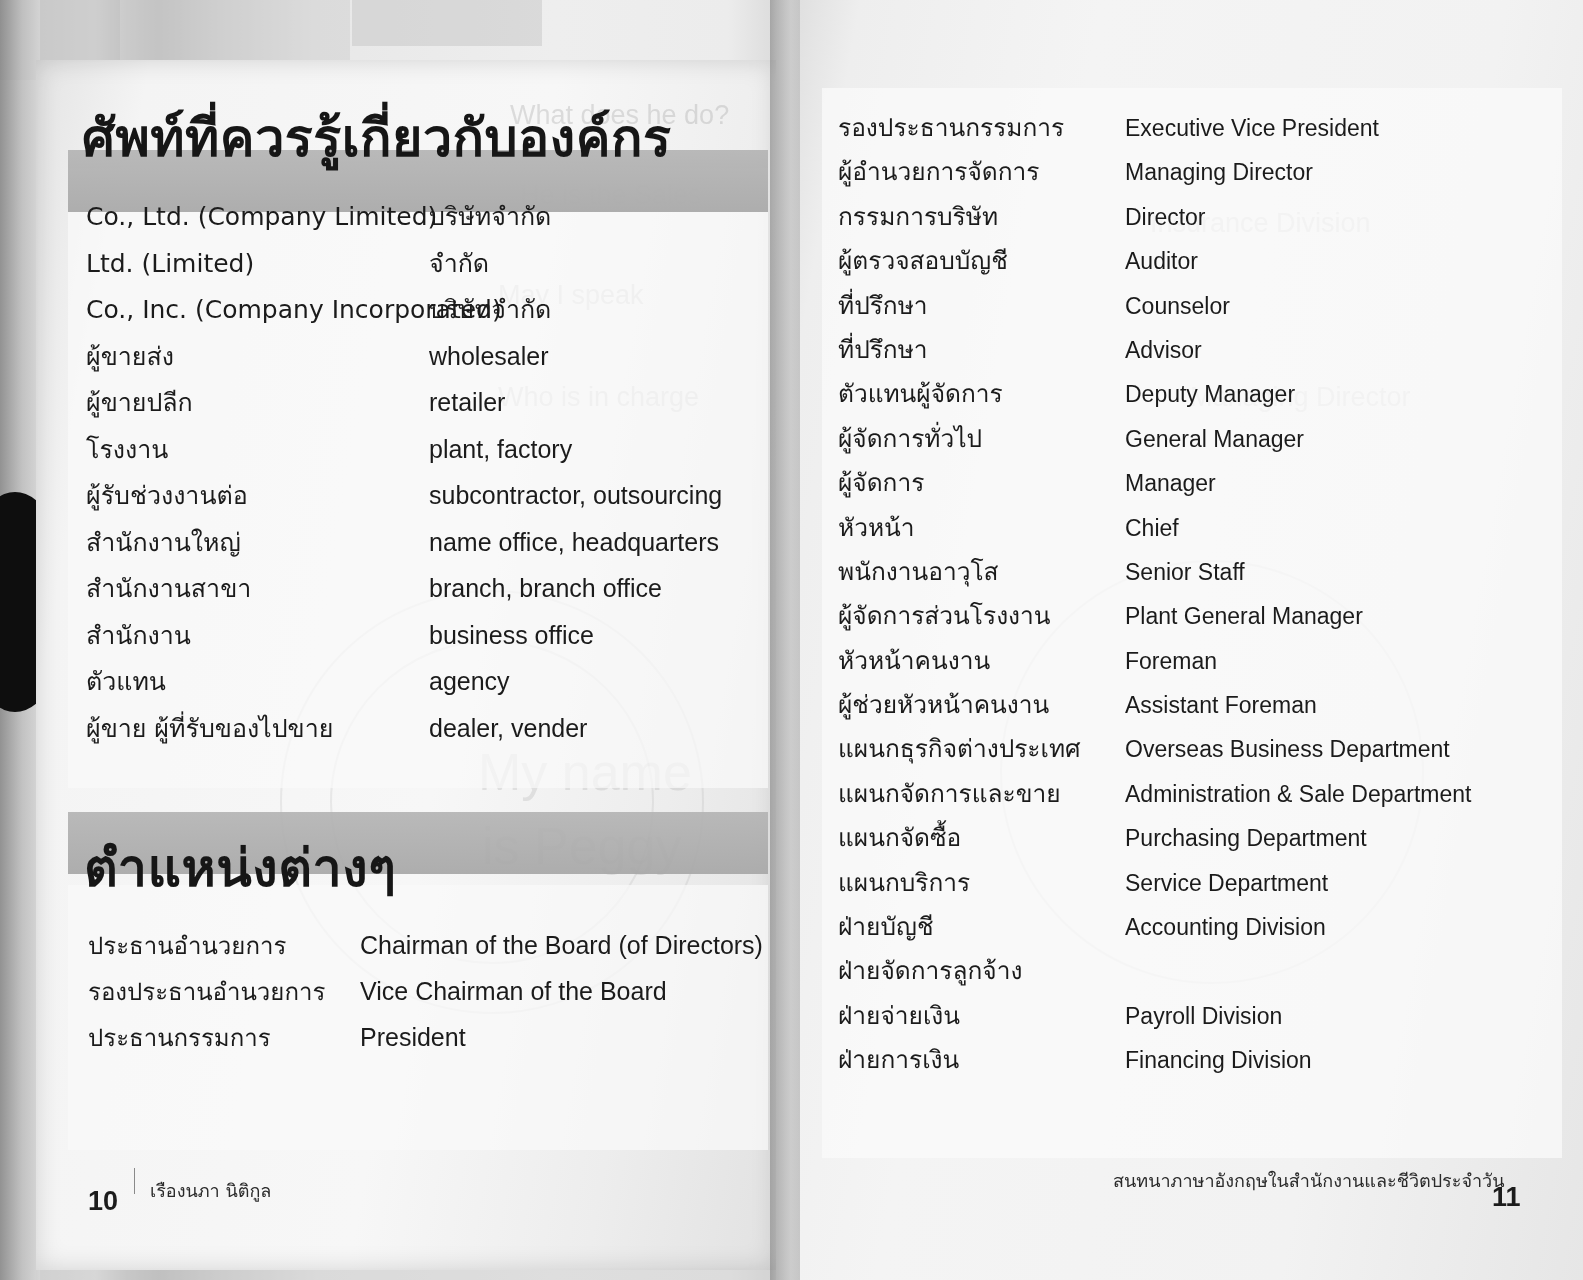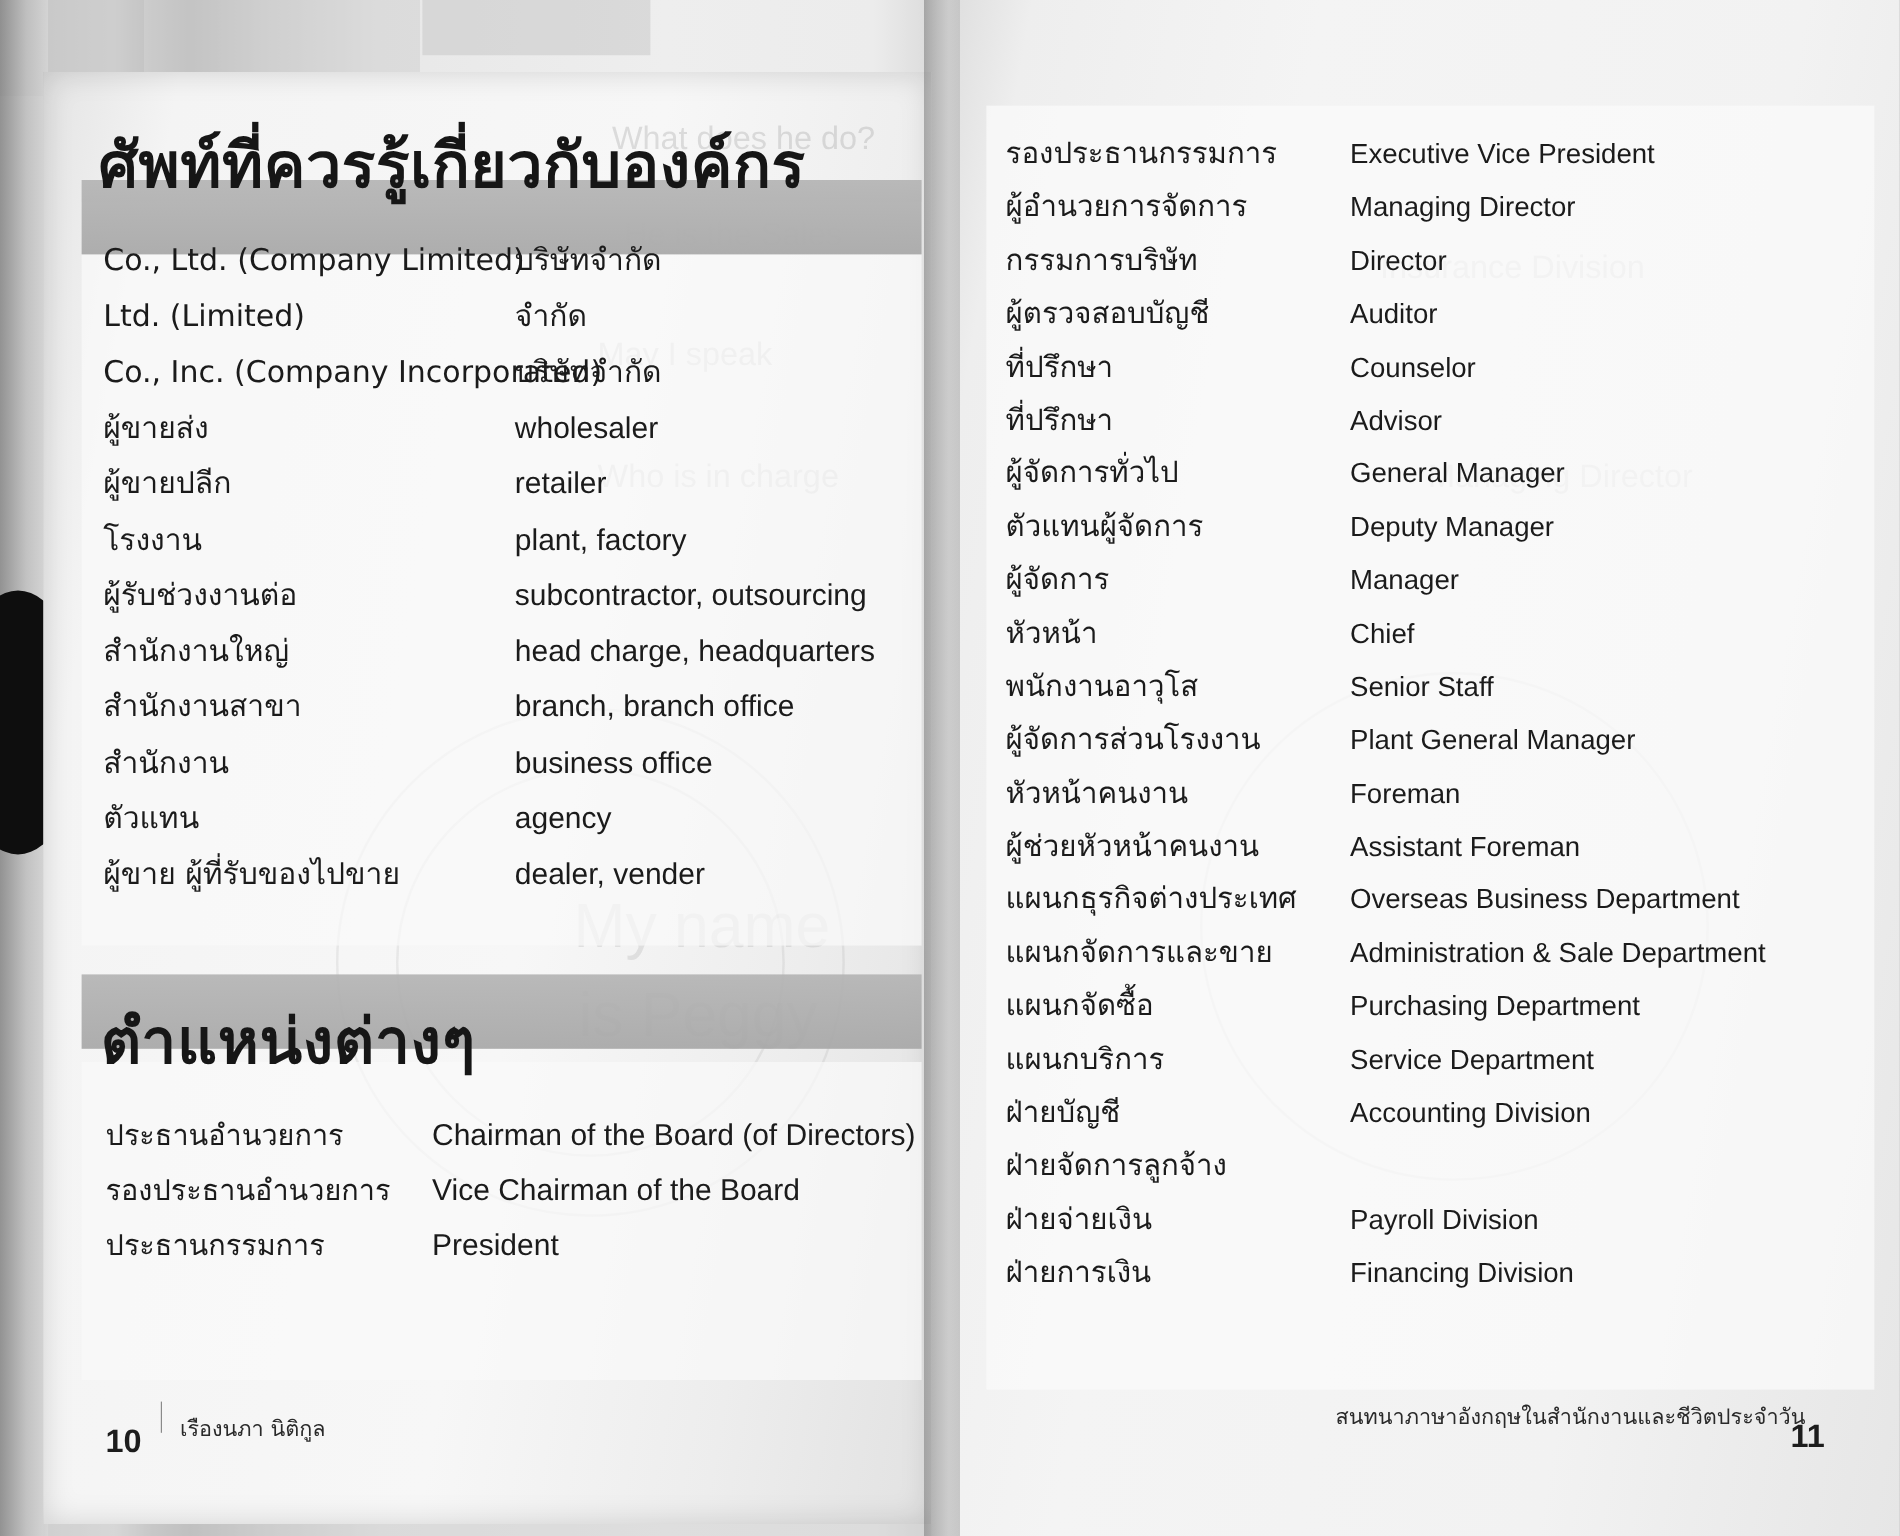--- a/index.html
+++ b/index.html
@@ -192,21 +192,21 @@
   <div class="row">
       <span class="th">โรงงาน</span>
       <span class="en">plant, factory</span>
     </div>
   <div class="row">
       <span class="th">ผู้รับช่วงงานต่อ</span>
       <span class="en">subcontractor, outsourcing</span>
     </div>
   <div class="row">
       <span class="th">สำนักงานใหญ่</span>
-      <span class="en">head charge, headquarters</span>
+      <span class="en">name office, headquarters</span>
     </div>
   <div class="row">
       <span class="th">สำนักงานสาขา</span>
       <span class="en">branch, branch office</span>
     </div>
   <div class="row">
       <span class="th">สำนักงาน</span>
       <span class="en">business office</span>
     </div>
   <div class="row">
@@ -270,28 +270,28 @@
     </div>
   <div class="row">
       <span class="th">ที่ปรึกษา</span>
       <span class="en">Counselor</span>
     </div>
   <div class="row">
       <span class="th">ที่ปรึกษา</span>
       <span class="en">Advisor</span>
     </div>
   <div class="row">
+      <span class="th">ตัวแทนผู้จัดการ</span>
+      <span class="en">Deputy Manager</span>
+    </div>
+  <div class="row">
       <span class="th">ผู้จัดการทั่วไป</span>
       <span class="en">General Manager</span>
     </div>
   <div class="row">
-      <span class="th">ตัวแทนผู้จัดการ</span>
-      <span class="en">Deputy Manager</span>
-    </div>
-  <div class="row">
       <span class="th">ผู้จัดการ</span>
       <span class="en">Manager</span>
     </div>
   <div class="row">
       <span class="th">หัวหน้า</span>
       <span class="en">Chief</span>
     </div>
   <div class="row">
       <span class="th">พนักงานอาวุโส</span>
       <span class="en">Senior Staff</span>

